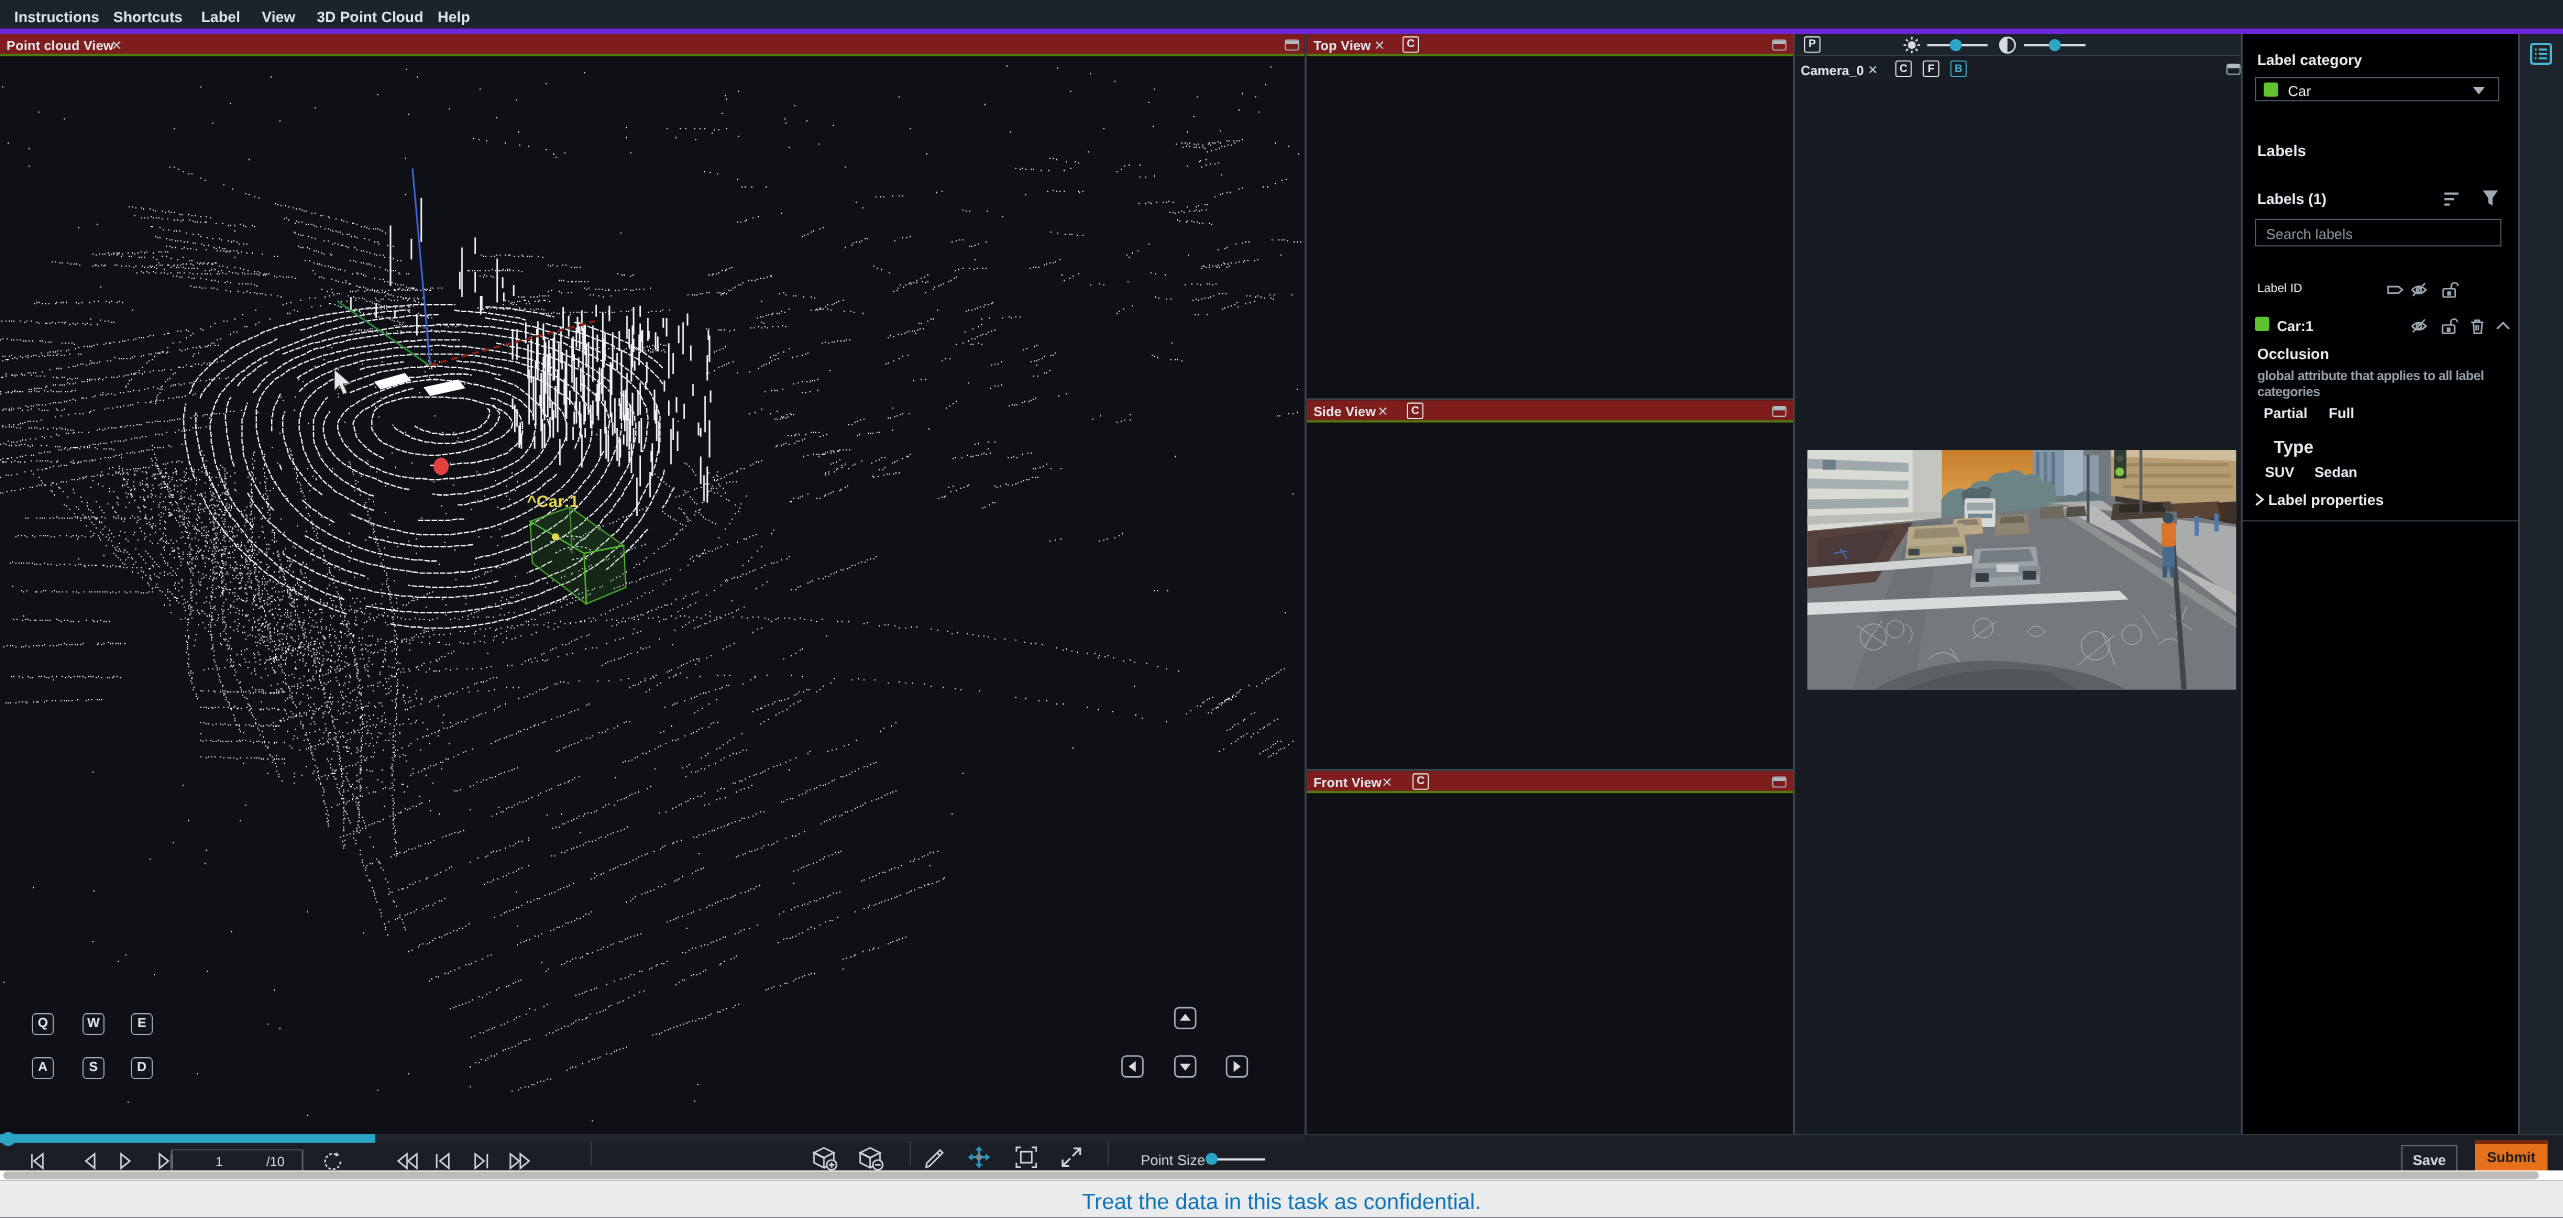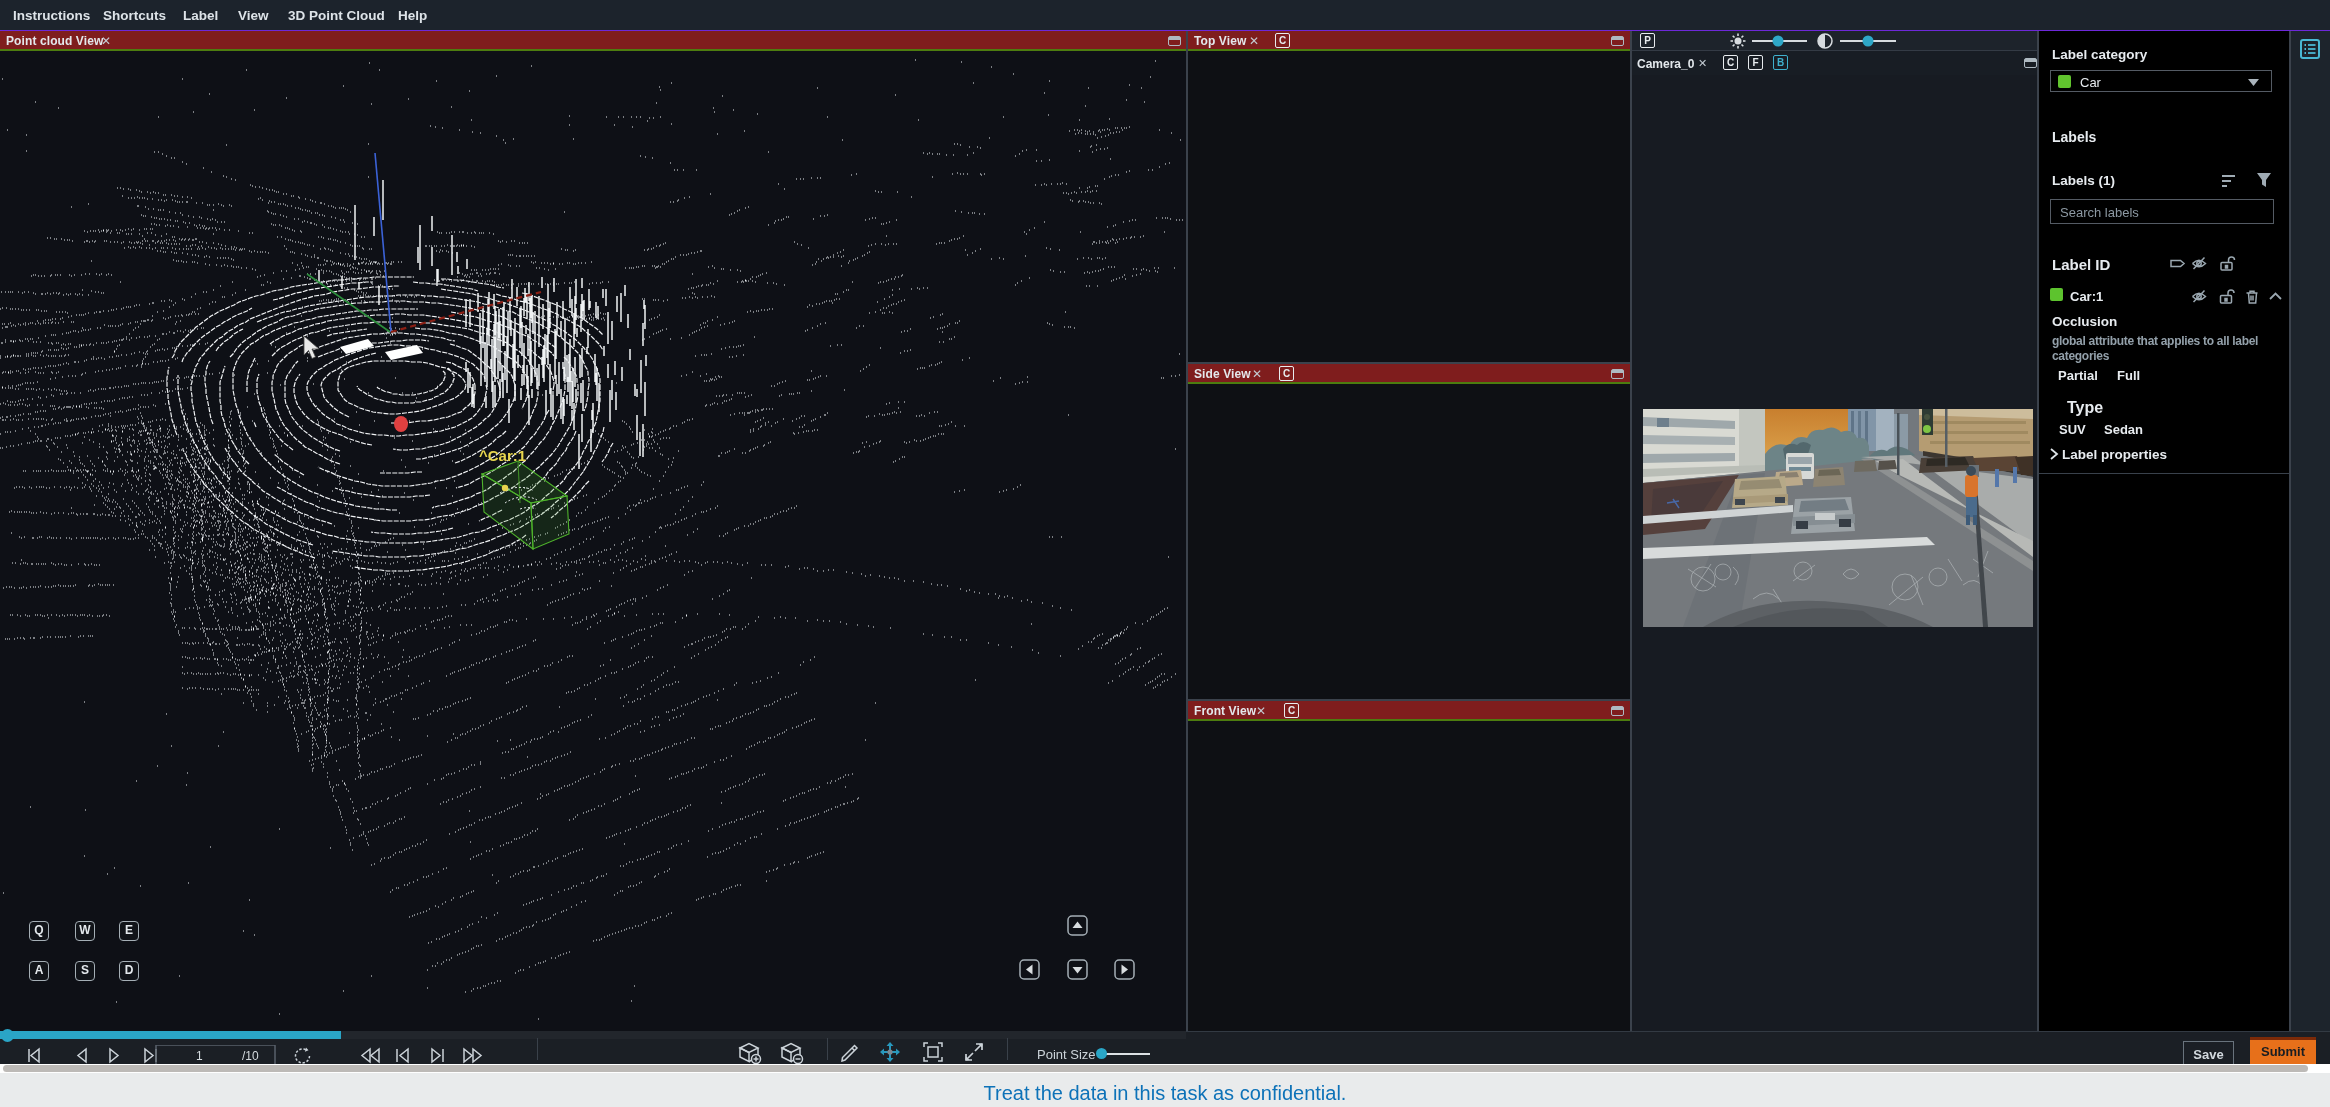--- a/index.html
+++ b/index.html
@@ -6,21 +6,21 @@
 .hdr{position:absolute;height:20px;background:#7f1d1d;border-bottom:2px solid #4d7c0f;color:#e3e8ec;font-size:12px;font-weight:bold}
 .hdr .t{position:absolute;left:6px;top:3px;letter-spacing:.1px}
 .x{position:absolute;top:3px;color:#c3cbd2;font-size:12px;font-weight:normal}
 .cbox{position:absolute;width:15px;height:15px;border:1.5px solid #e7ebee;border-radius:2px;color:#e7ebee;font-size:10px;font-weight:bold;text-align:center;line-height:13px}
 .panelico{position:absolute;width:13px;height:10px;border:1.5px solid #aeb9c1;border-radius:2px}
 .panelico:before{content:"";position:absolute;left:0;top:0;width:100%;height:3px;background:#aeb9c1}
 .key{position:absolute;width:20px;height:20px;border:1.5px solid #a5afb6;border-radius:4px;color:#e3e8ec;font-size:12px;font-weight:bold;text-align:center;line-height:17px;background:rgba(20,23,28,.6)}
 .vsep{position:absolute;top:1037px;height:22px;width:1px;background:#3a414a}
 </style></head><body>
 
-<div class="abs" style="left:0;top:0;width:2330px;height:31px;background:#1c232c;border-bottom:1px solid #6d28d9">
+<div class="abs" style="left:0;top:0;width:2330px;height:31px;background:#1c232c;border-bottom:5px solid #6d28d9">
   <div class="abs" style="top:8px;left:13px;color:#dde3e8;font-size:13.5px;font-weight:bold">Instructions</div>
   <div class="abs" style="top:8px;left:103px;color:#dde3e8;font-size:13.5px;font-weight:bold">Shortcuts</div>
   <div class="abs" style="top:8px;left:183px;color:#dde3e8;font-size:13.5px;font-weight:bold">Label</div>
   <div class="abs" style="top:8px;left:238px;color:#dde3e8;font-size:13.5px;font-weight:bold">View</div>
   <div class="abs" style="top:8px;left:288px;color:#dde3e8;font-size:13.5px;font-weight:bold">3D Point Cloud</div>
   <div class="abs" style="top:8px;left:398px;color:#dde3e8;font-size:13.5px;font-weight:bold">Help</div>
 </div>
 
 <div class="abs" style="left:0;top:31px;width:1186px;height:1000px;background:#0e1016">
   <div class="hdr" style="left:0;top:0;width:1186px">
@@ -291,21 +291,21 @@
         <line x1="0" y1="7" x2="9" y2="7"></line>
         <line x1="0" y1="12" x2="5" y2="12"></line>
       </g>
     </svg>
   <svg class="abs" style="left:218px;top:142px" width="15" height="15">
       <path d="M0 0h14l-5 7v7l-4 -2.5v-4.5z" fill="#9fabb4"></path>
     </svg>
   <div class="abs" style="left:11px;top:168px;width:224px;height:25px;border:1px solid #545b64">
     <div class="abs" style="left:9px;top:5px;font-size:13px;color:#8d99a3">Search labels</div>
   </div>
-  <div class="abs" style="left:13px;top:225px;font-size:15px;font-weight:bold">Label ID</div>
+  <div class="abs" style="left:13px;top:225px;font-size:11px;font-weight:normal">Label ID</div>
   <svg class="abs" style="left:131px;top:225px" width="110" height="15" fill="none" stroke="#9aa7b0" stroke-width="1.5">
     <path d="M1 4.5 h9.5 l3.5 3 -3.5 3 h-9.5 z"></path>
     <g transform="translate(21,0)">
         <path d="M1.5 7.5 q6.5 -6.5 13 0 q-6.5 6.5 -13 0"></path>
         <circle cx="8" cy="7.5" r="2.2"></circle>
         <line x1="2.5" y1="13" x2="13.5" y2="1.5"></line>
       </g>
     <g transform="translate(50,0)">
         <rect x="1" y="6.5" width="11" height="7.5" rx="1"></rect>
         <path d="M8.5 6.5v-2.5a3 3 0 0 1 6 0"></path>

